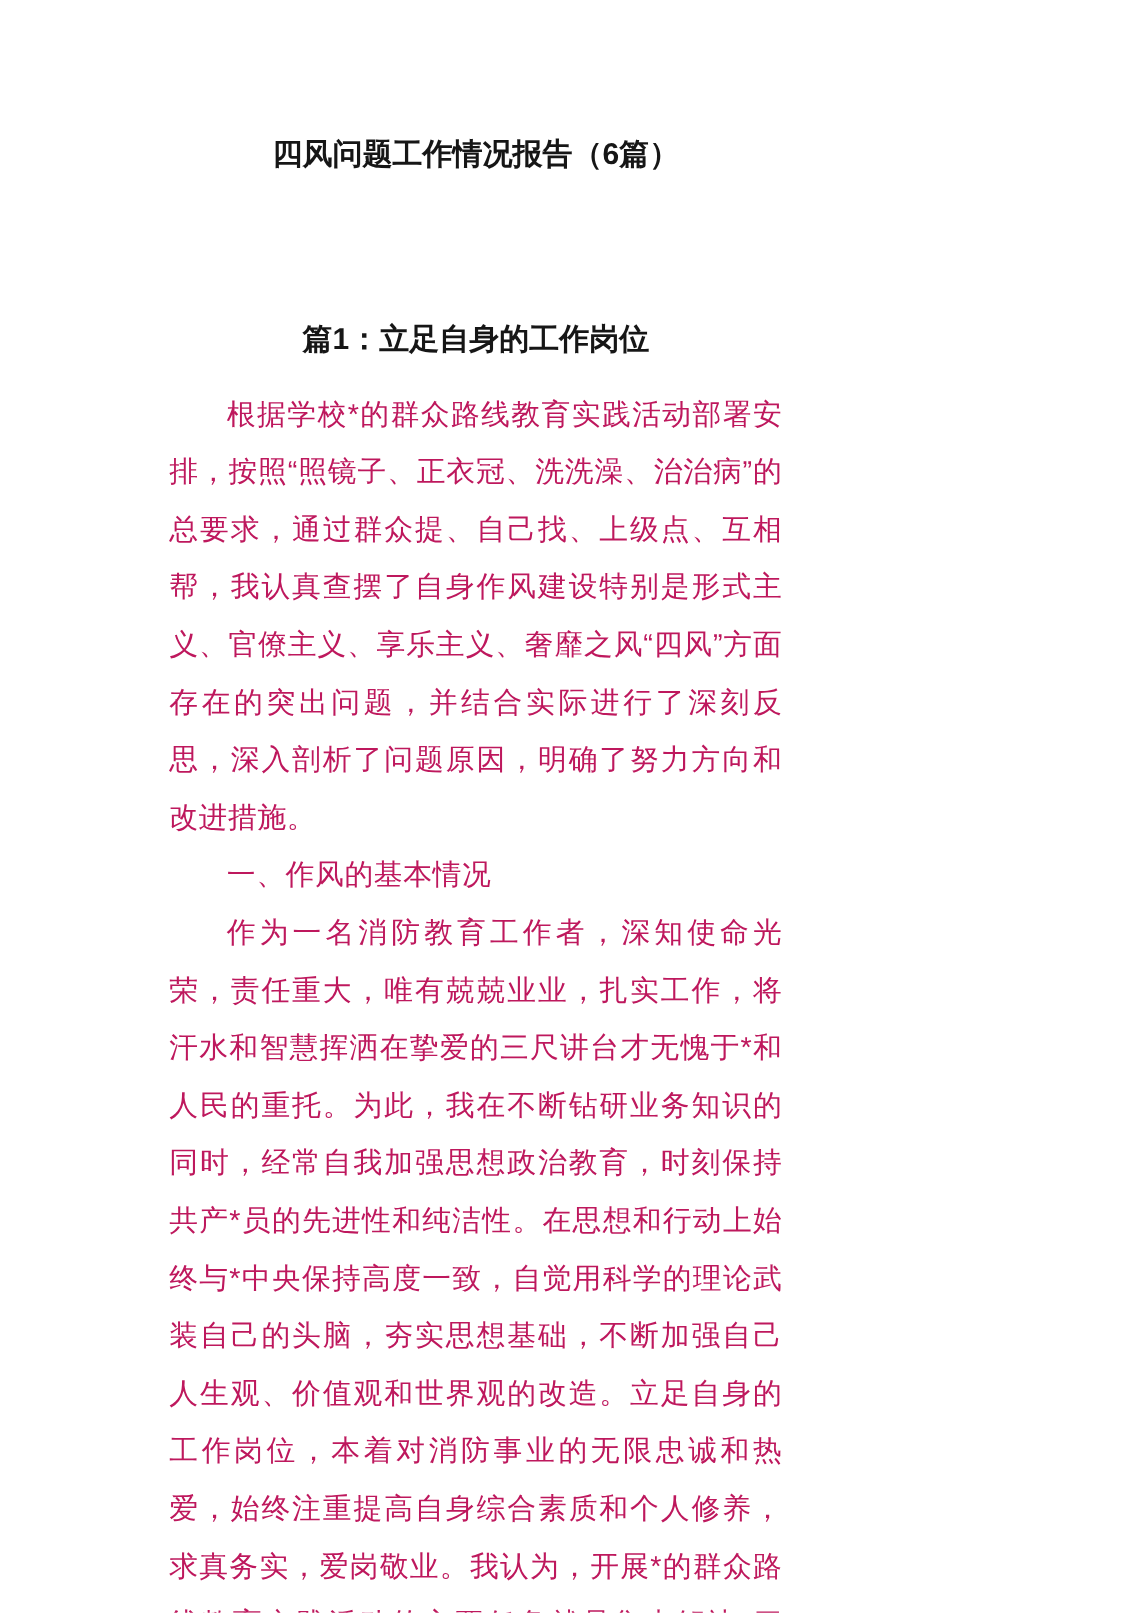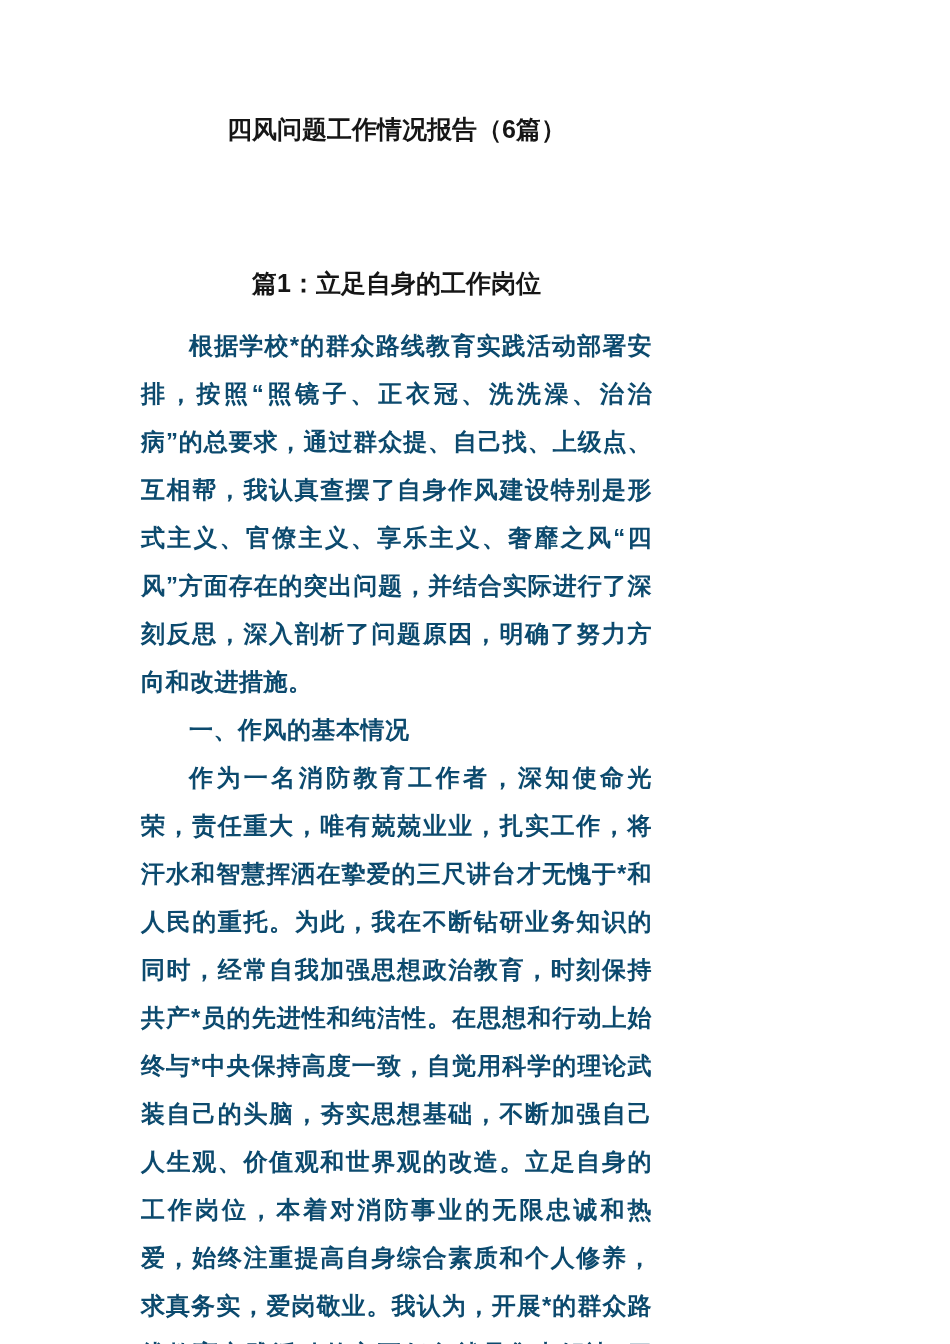--- a/index.html
+++ b/index.html
@@ -33,27 +33,27 @@
       font-weight: 700;
       line-height: 34px;
       color: #161616;
     }
     .doc-body {
       margin-top: 22px;
     }
     .doc-body p {
       margin: 0;
       font-size: 24px;
-      font-weight: 700;
+      font-weight: 400;
       line-height: 48px;
       text-align: justify;
       text-justify: inter-ideograph;
       text-indent: 2em;
       letter-spacing: 0.5px;
-      color: #0c4a6e;
+      color: #be185d;
       word-break: break-all;
     }
   </style>
 </head>
 <body>
 
 <div class="page">
   <h1 class="doc-title">四风问题工作情况报告（6篇）</h1>
 
   <h2 class="section-heading">篇1：立足自身的工作岗位</h2>

